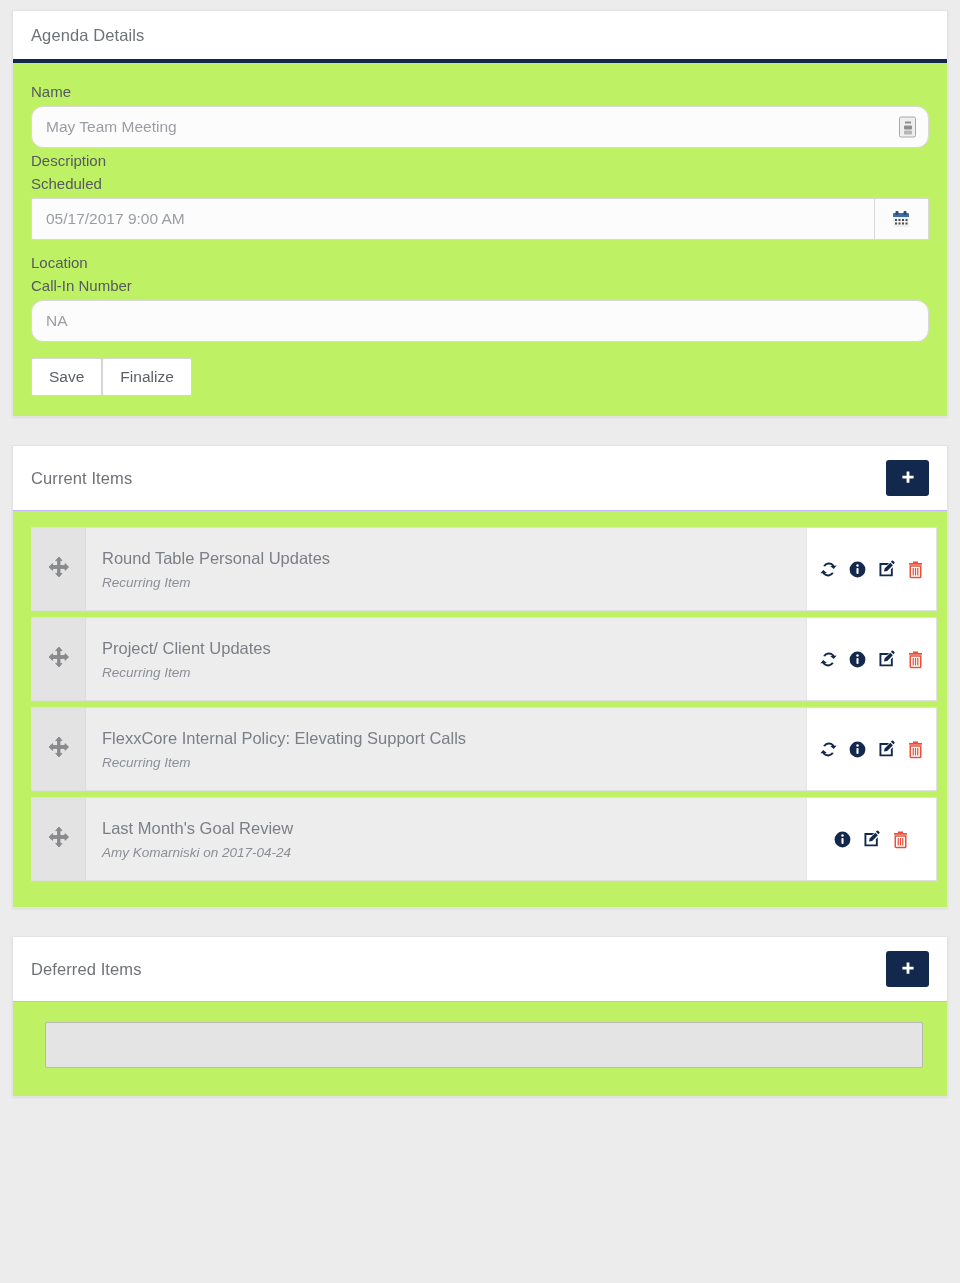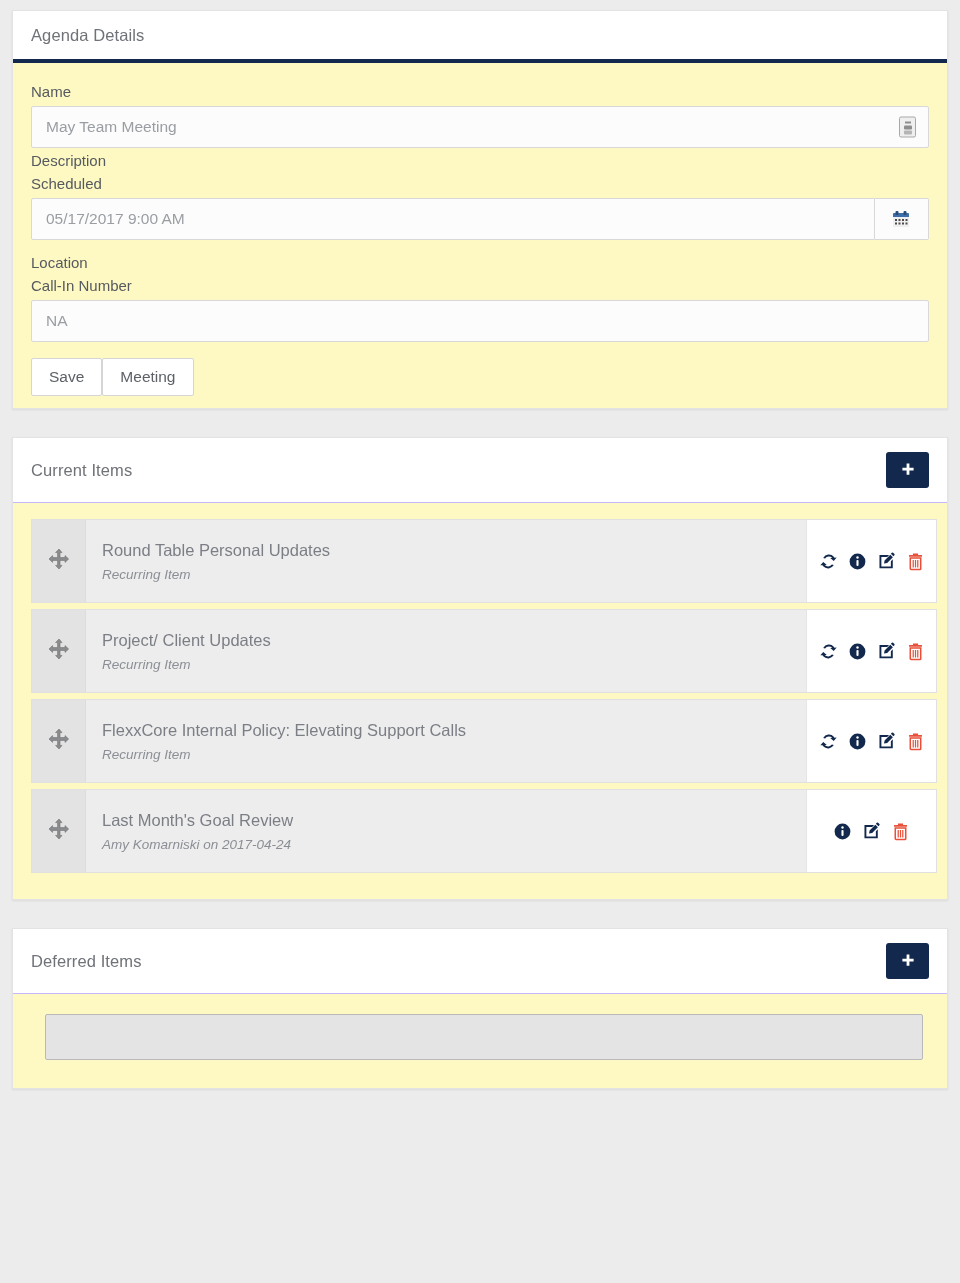--- a/index.html
+++ b/index.html
@@ -14,59 +14,59 @@
     overflow: hidden;
   }
 
   .page {
     width: 960px;
     padding: 10px 12px;
   }
 
   
   .panel {
-    background: #fef9c3;
+    background: #bef264;
     border: 1px solid #e3e3e3;
     box-shadow: 0 1px 2px rgba(0,0,0,0.08);
     margin-bottom: 28px;
   }
   .panel-head {
     background: #ffffff;
     padding: 14px 18px;
     display: flex;
     align-items: center;
     justify-content: space-between;
     min-height: 52px;
   }
   .panel-head.accent { border-bottom: 4px solid #12284c; }
   .panel-head.plain  { border-bottom: 1px solid #c4b5fd; }
   .panel-title {
     font-size: 16.5px;
     color: #6f7277;
     letter-spacing: .1px;
   }
-  .panel-body { padding: 16px 18px 12px 18px; }
+  .panel-body { padding: 16px 18px 20px 18px; }
 
   
   .field-label {
     font-size: 15px;
     color: #555a60;
     margin: 4px 0 6px 0;
     display: block;
   }
   .control {
     width: 100%;
     height: 42px;
     border: 1px solid #d8d8d8;
     background: #fcfcfc;
     font-family: "Liberation Sans", sans-serif;
     font-size: 15.5px;
     color: #9a9ea3;
     padding: 0 14px;
-    border-radius: 2px;
+    border-radius: 12px;
     outline: none;
   }
   .control::placeholder { color: #9a9ea3; }
   textarea.control {
     height: 66px;
     padding: 11px 14px;
     resize: vertical;
     line-height: 1.3;
   }
 
@@ -234,21 +234,21 @@
 
       <div class="spacer-sm"></div>
 
       <label class="field-label">Location</label>
 
       <label class="field-label">Call-In Number</label>
       <input class="control" type="text" placeholder="NA" style="">
 
       <div class="btn-row">
         <button class="btn">Save</button>
-        <button class="btn">Meeting</button>
+        <button class="btn">Finalize</button>
       </div>
     </div>
   </section>
 
   <section class="panel">
     <div class="panel-head plain">
       <span class="panel-title">Current Items</span>
       <button class="add-btn">
         <svg width="16" height="16" viewBox="0 0 16 16" aria-hidden="true">
           <path d="M6.6 1.6h2.8v4.2h4.2v2.8H9.4v4.2H6.6V8.6H2.4V5.8h4.2z" fill="#ffffff"></path>

